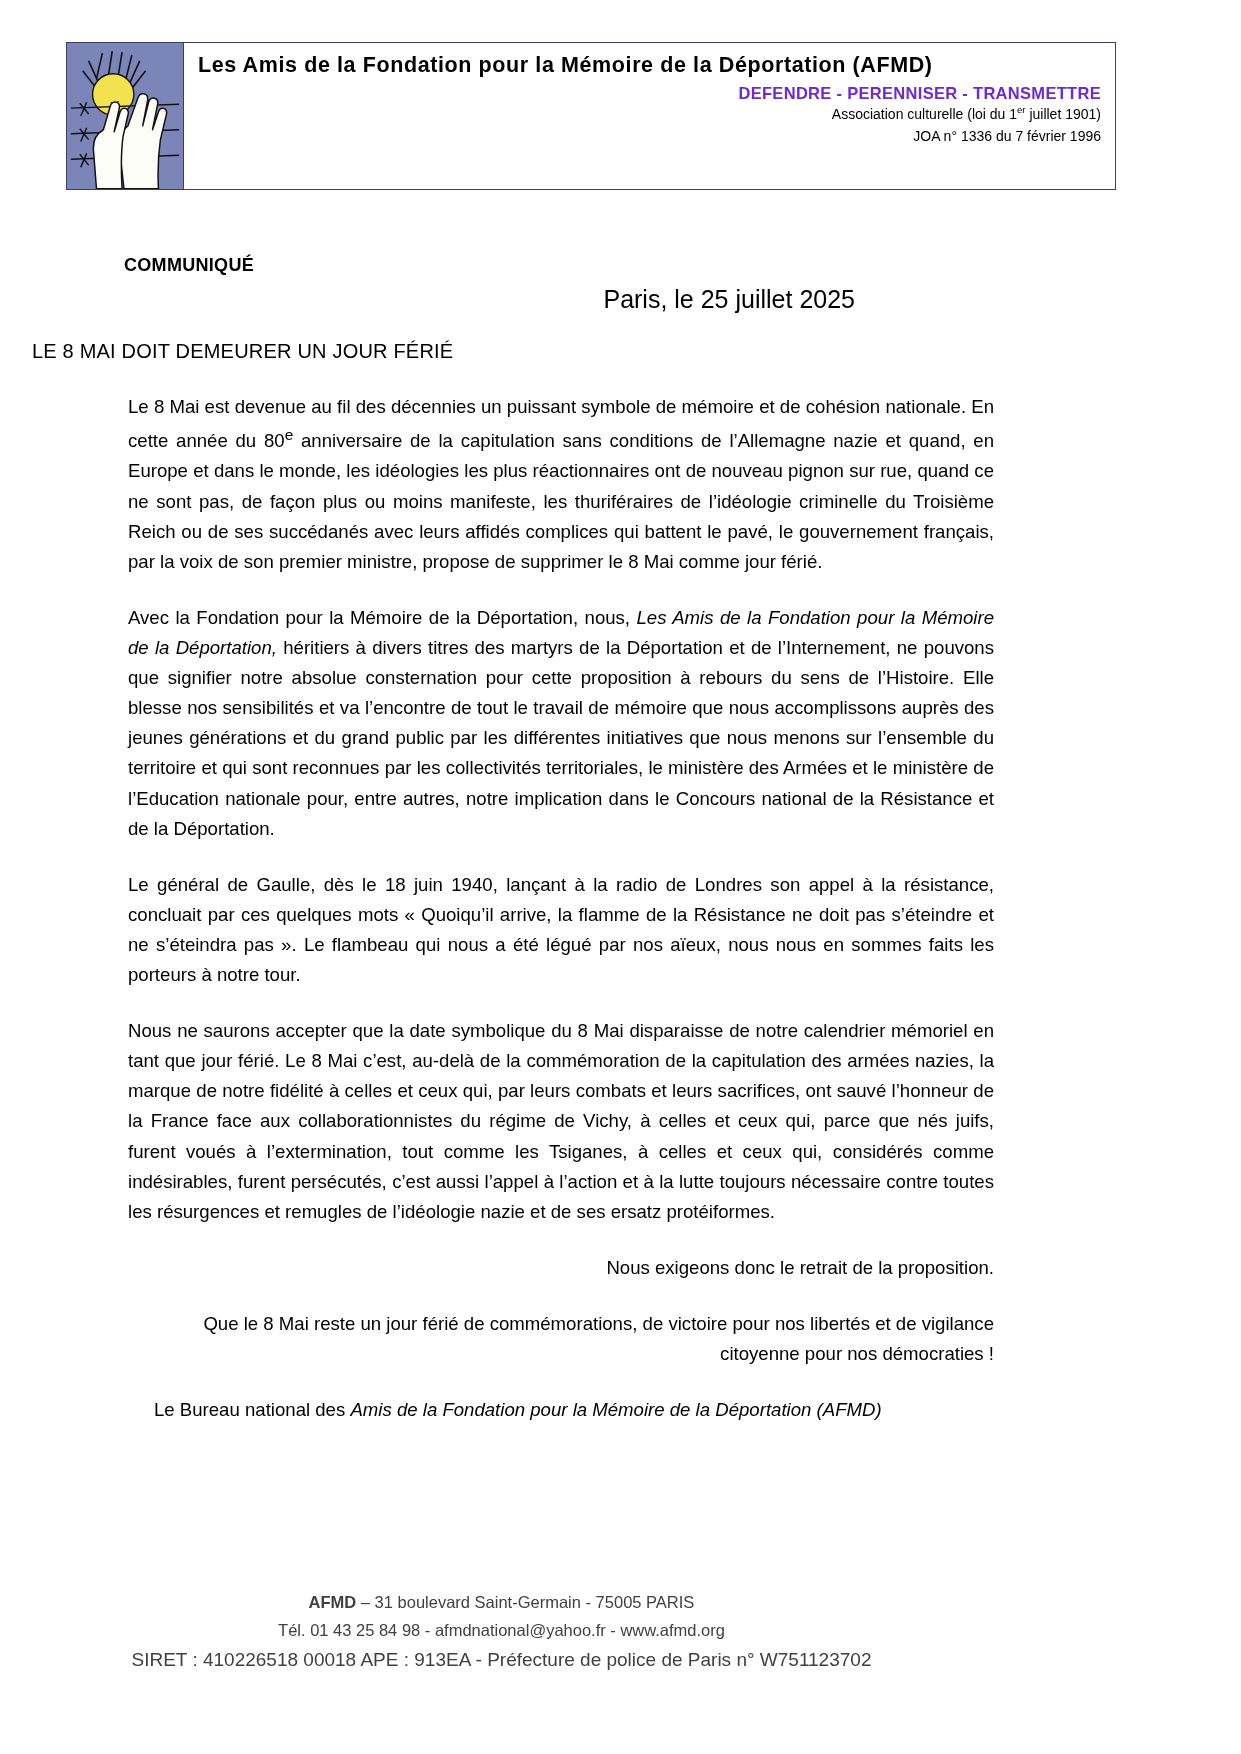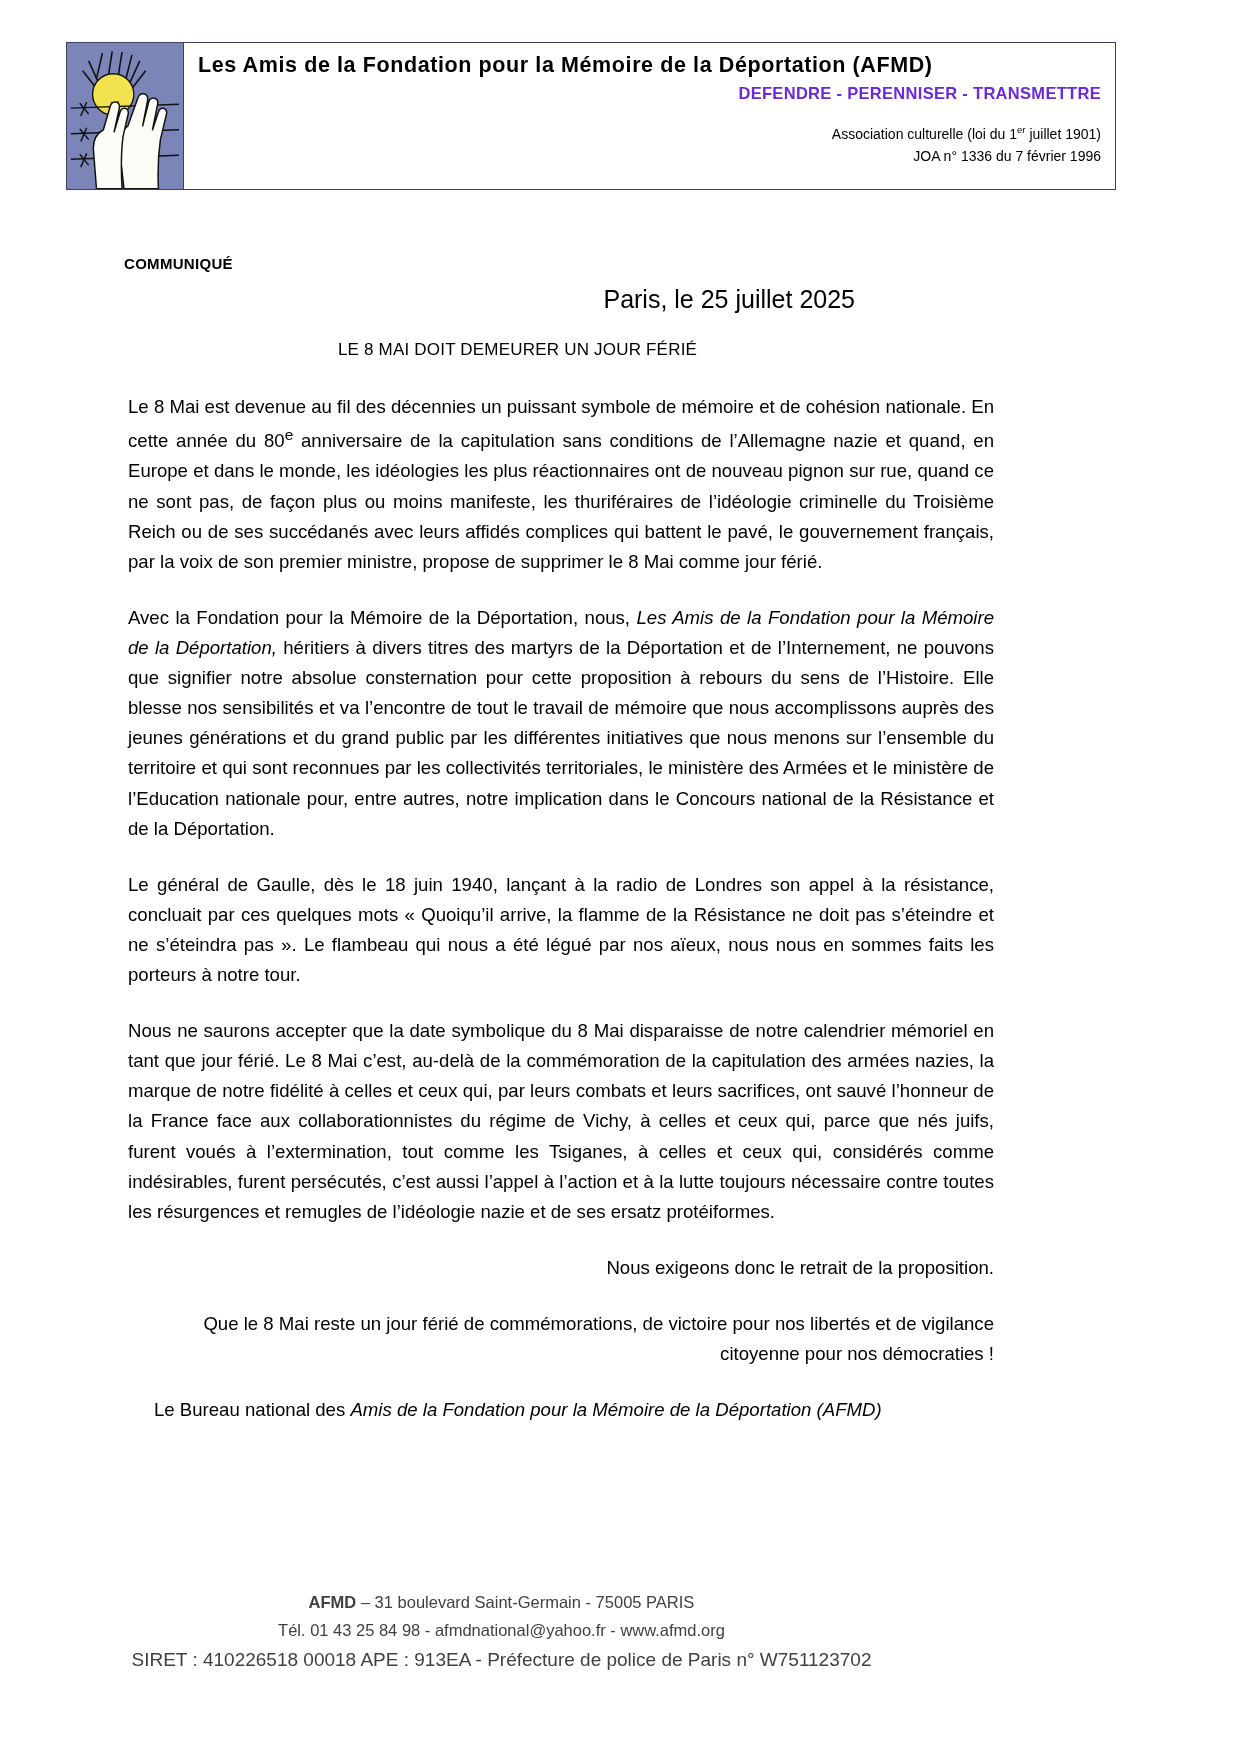--- a/index.html
+++ b/index.html
@@ -70,51 +70,50 @@
   .org-slogan {
     margin-top: 6px;
     text-align: right;
     font-size: 16.5px;
     font-weight: bold;
     color: #6d28d9;
     letter-spacing: 0.3px;
     white-space: nowrap;
   }
   .org-legal {
-    margin-top: 20px;
     text-align: right;
     font-size: 14px;
     line-height: 1.55;
     color: #000000;
   }
   .org-legal sup { font-size: 9.5px; vertical-align: super; }
 
   .communique-label {
     position: absolute;
     left: 124px;
     top: 255px;
-    font-size: 15px;
+    font-size: 18px;
     font-weight: bold;
     letter-spacing: 0.3px;
   }
 
   .dateline {
     position: absolute;
     right: 148px;
     top: 285px;
     font-size: 25px;
   }
 
   .doc-title {
     position: absolute;
     left: 0;
     right: 0;
     top: 340px;
-    text-align: center;
-    font-size: 17px;
+    text-align: left;
+    font-size: 20px;
     letter-spacing: 0.2px;
     padding-left: 32px;
   }
 
   .content {
     position: absolute;
     left: 128px;
     top: 392px;
     width: 866px;
   }

